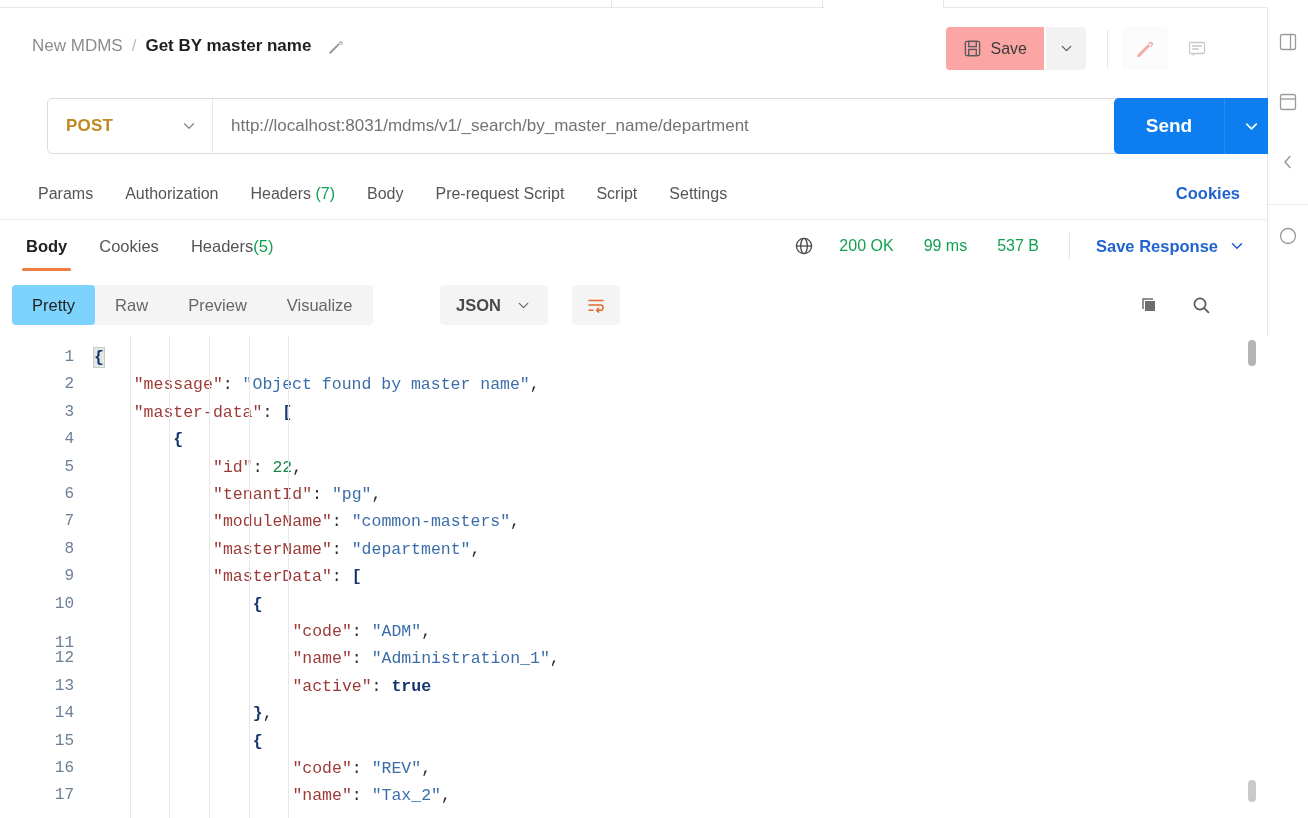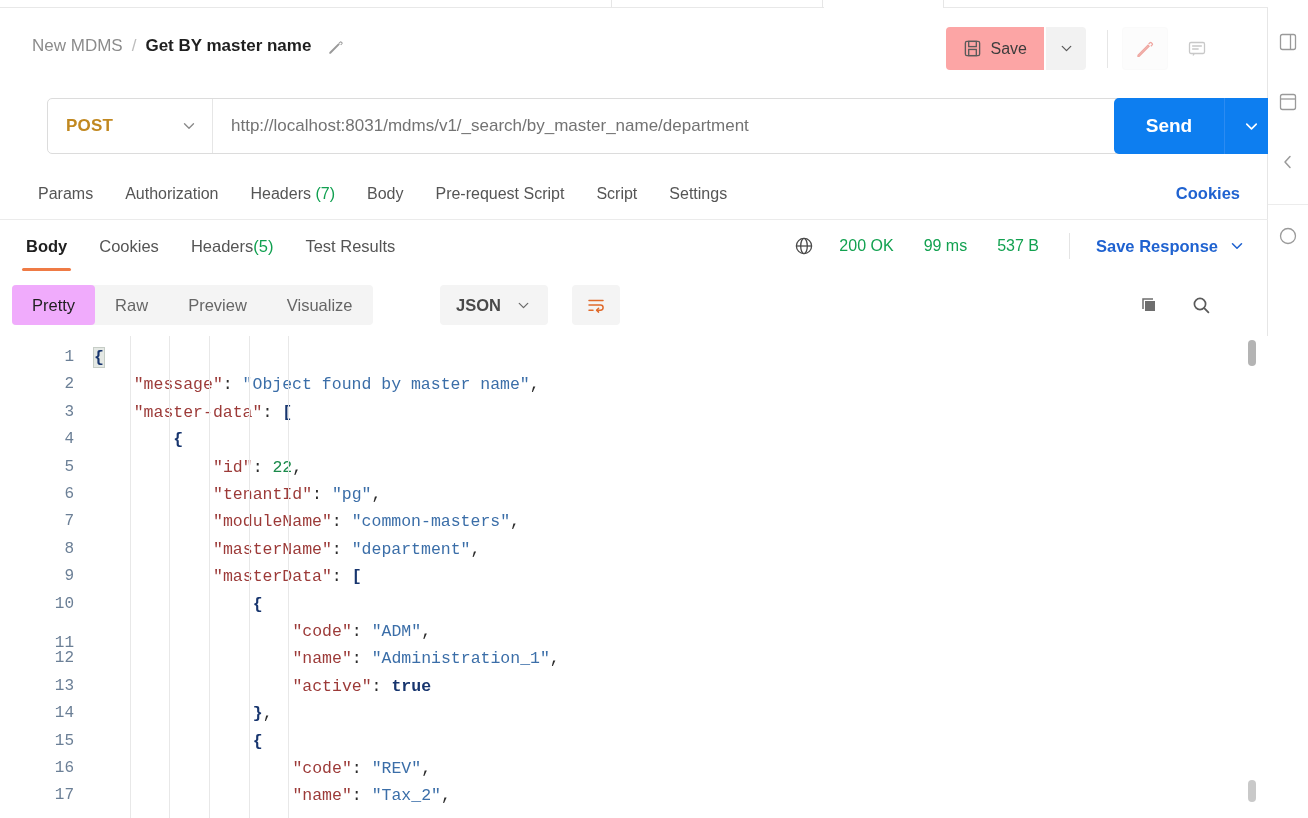--- a/index.html
+++ b/index.html
@@ -186,21 +186,21 @@
   }
   #fmtgroup {
     position: absolute; left: 12px; top: 9px;
     display: flex; align-items: center;
     background: #f4f4f4; border-radius: 4px; height: 40px;
   }
   #fmtgroup .seg {
     height: 40px; padding: 0 20px; display: flex; align-items: center;
     font-size: 16.5px; color: #666; border-radius: 4px; cursor: pointer;
   }
-  #fmtgroup .seg.active { background: #f0abfc; color: #1f1f1f; }
+  #fmtgroup .seg.active { background: #7dd3fc; color: #1f1f1f; }
   #jsonsel {
     position: absolute; left: 440px; top: 9px;
     height: 40px; background: #f4f4f4; border-radius: 4px;
     display: flex; align-items: center; gap: 14px; padding: 0 16px;
     font-size: 16.5px; color: #4a4a4a; font-weight: bold; cursor: pointer;
   }
   #wrapbtn {
     position: absolute; left: 572px; top: 9px;
     width: 48px; height: 40px; background: #f4f4f4; border-radius: 4px;
     display: flex; align-items: center; justify-content: center;
@@ -381,23 +381,20 @@
     <div class="tabs" id="resptabs-list">
         <div class="tab active">
           <span>Body</span>
         </div>
         <div class="tab">
           <span>Cookies</span>
         </div>
         <div class="tab">
           <span>Headers</span>
           <span class="cnt" style="color: rgb(16, 160, 80);"> (5)</span>
-        </div>
-        <div class="tab">
-          <span>Test Results</span>
         </div>
       </div>
     <div id="statusbar">
       <span class="globe">
         <svg width="22" height="22" viewBox="0 0 22 22" fill="none">
           <circle cx="11" cy="11" r="7.6" stroke="#4a4a4a" stroke-width="1.3"></circle>
           <ellipse cx="11" cy="11" rx="3.3" ry="7.6" stroke="#4a4a4a" stroke-width="1.3"></ellipse>
           <path d="M3.6 11h14.8" stroke="#4a4a4a" stroke-width="1.3"></path>
         </svg>
       </span>

